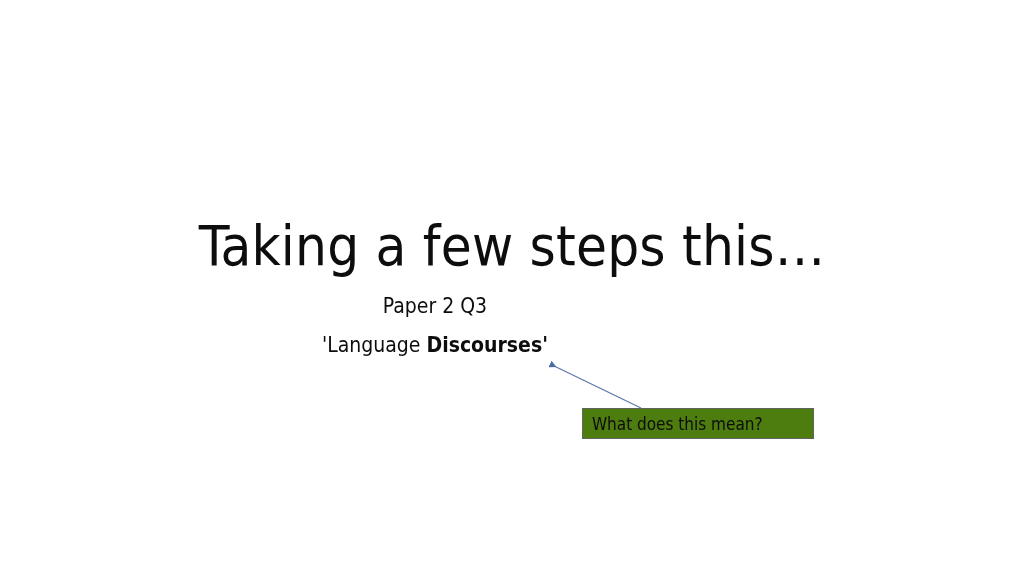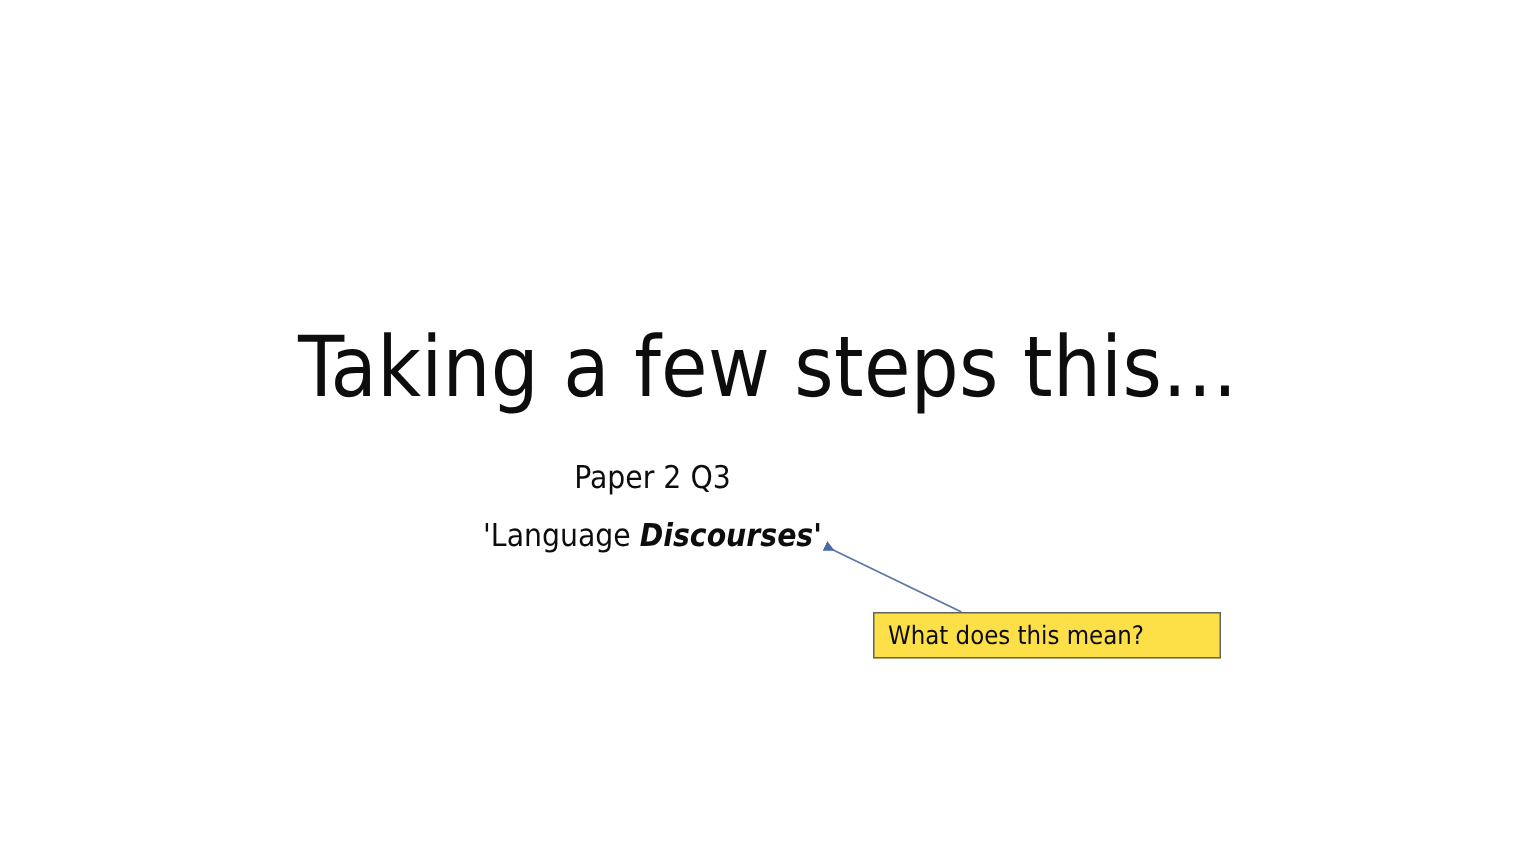--- a/index.html
+++ b/index.html
@@ -38,50 +38,49 @@
     line-height: 68px;
     letter-spacing: 0.2px;
     color: #0d0d0d;
     white-space: nowrap;
   }
 
   
   .subtitle-block {
     position: absolute;
     left: 0;
-    top: 302px;
+    top: 290px;
     width: 870px;
     text-align: center;
   }
   .subtitle-line {
     font-family: "DejaVu Sans Condensed", "DejaVu Sans", "Liberation Sans", sans-serif;
     font-size: 21px;
     line-height: 32px;
     font-weight: 400;
     color: #0d0d0d;
     white-space: nowrap;
   }
   .subtitle-line.second {
     margin-top: 7px;
   }
   .subtitle-line .bold {
     font-weight: 700;
-    font-style: italic;
   }
 
   
   .callout-box {
     position: absolute;
     left: 582px;
     top: 408px;
     width: 232px;
     height: 31px;
     box-sizing: border-box;
     border: 1px solid #636363;
-    background: #fde047;
+    background: #4d7c0f;
     display: flex;
     align-items: center;
     padding-left: 9px;
   }
   .callout-text {
     font-family: "DejaVu Sans Condensed", "DejaVu Sans", "Liberation Sans", sans-serif;
     font-size: 17px;
     line-height: 20px;
     color: #0d0d0d;
     white-space: nowrap;

